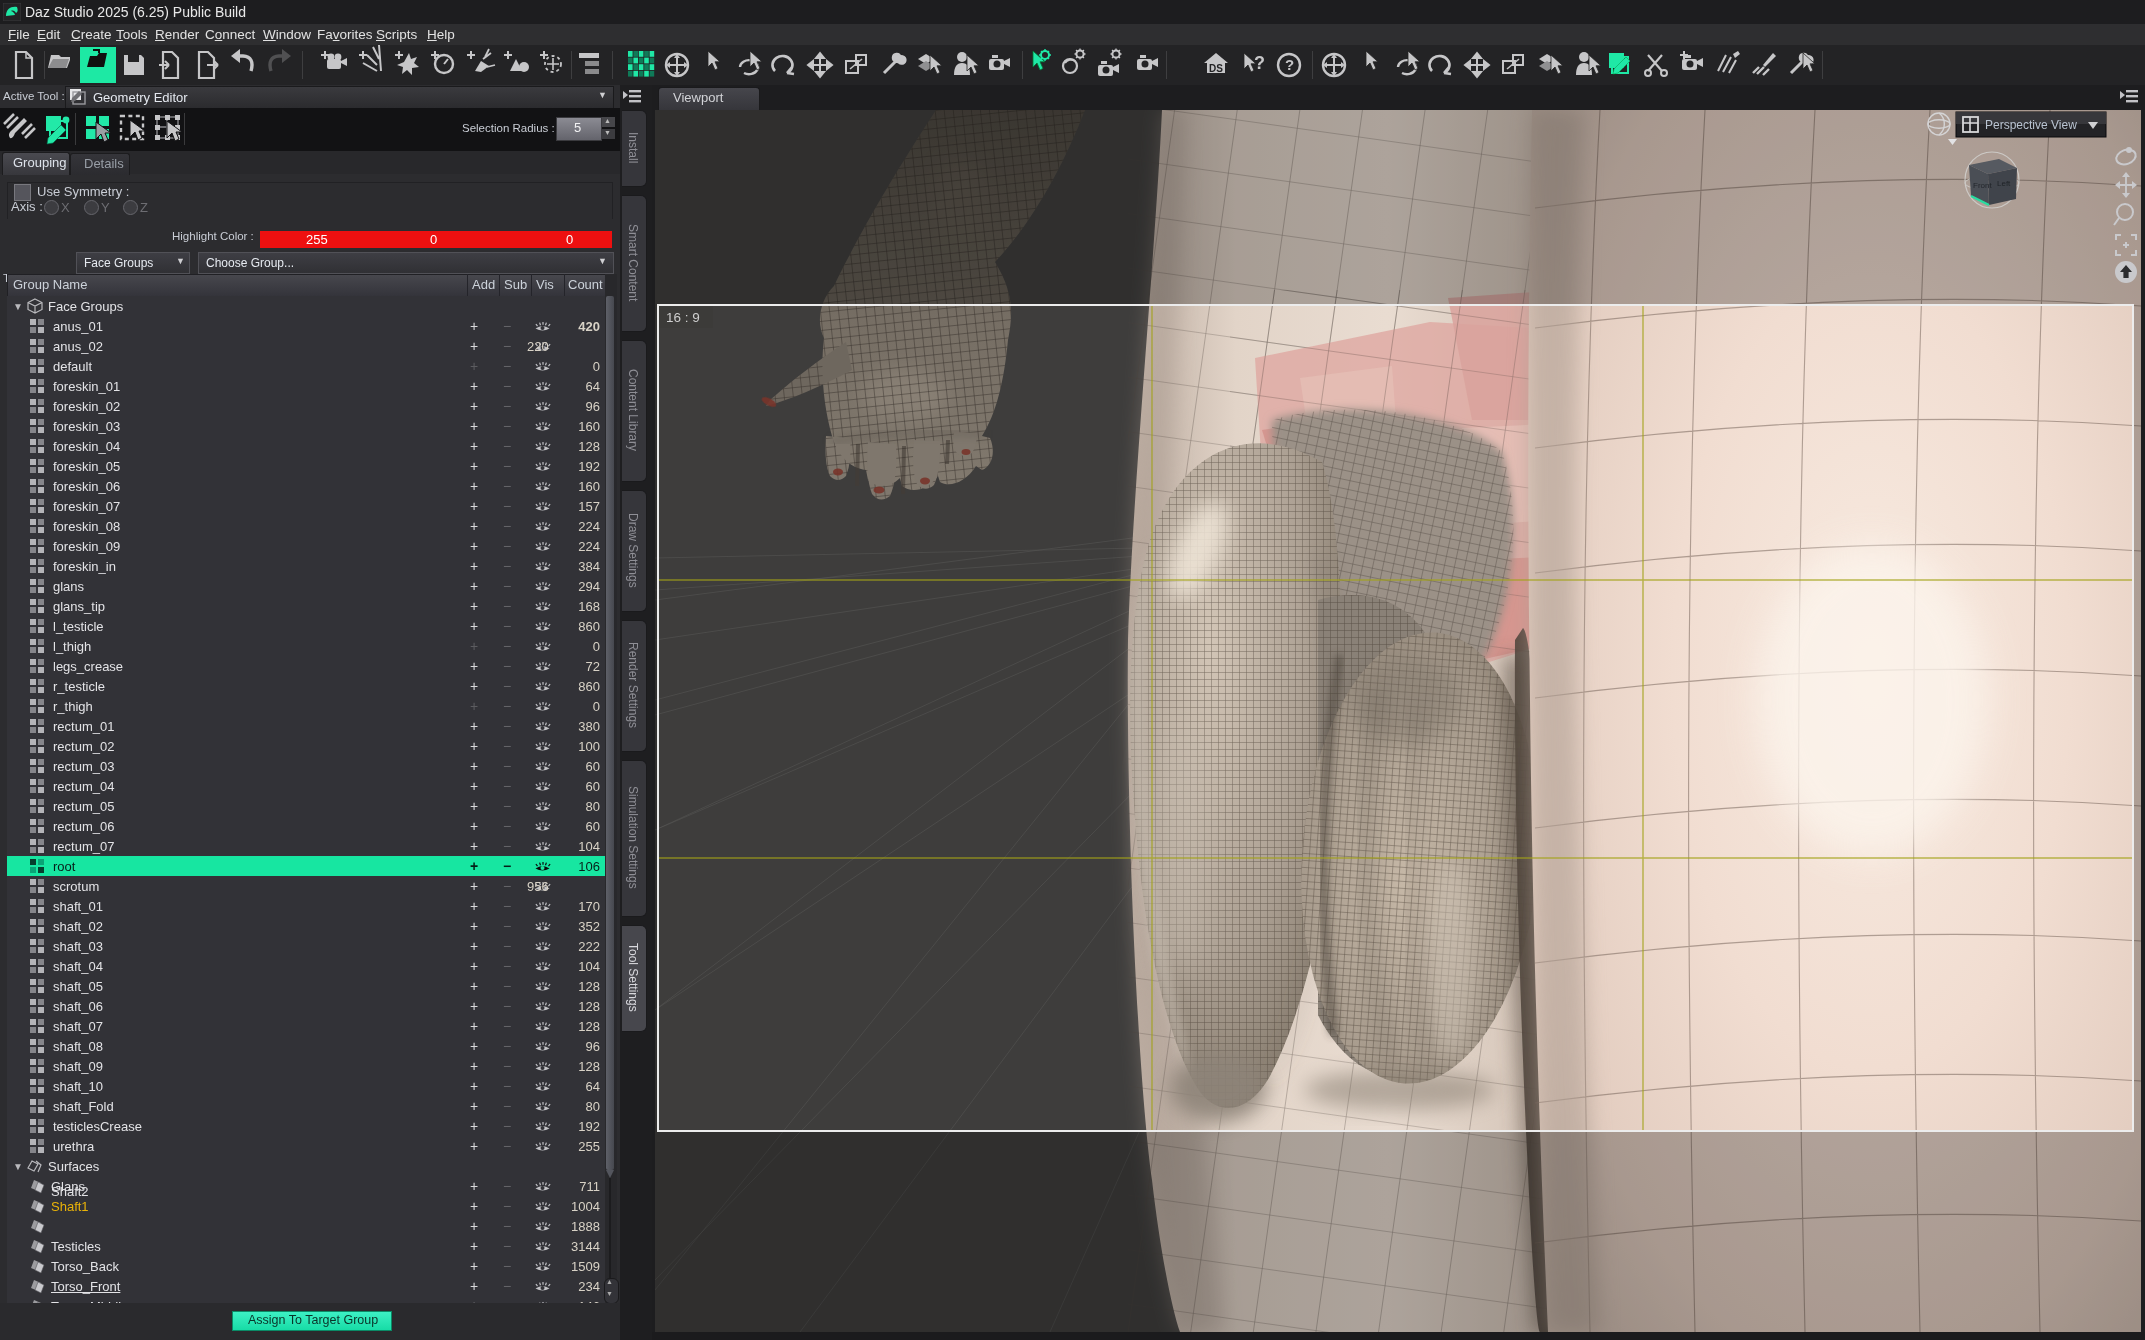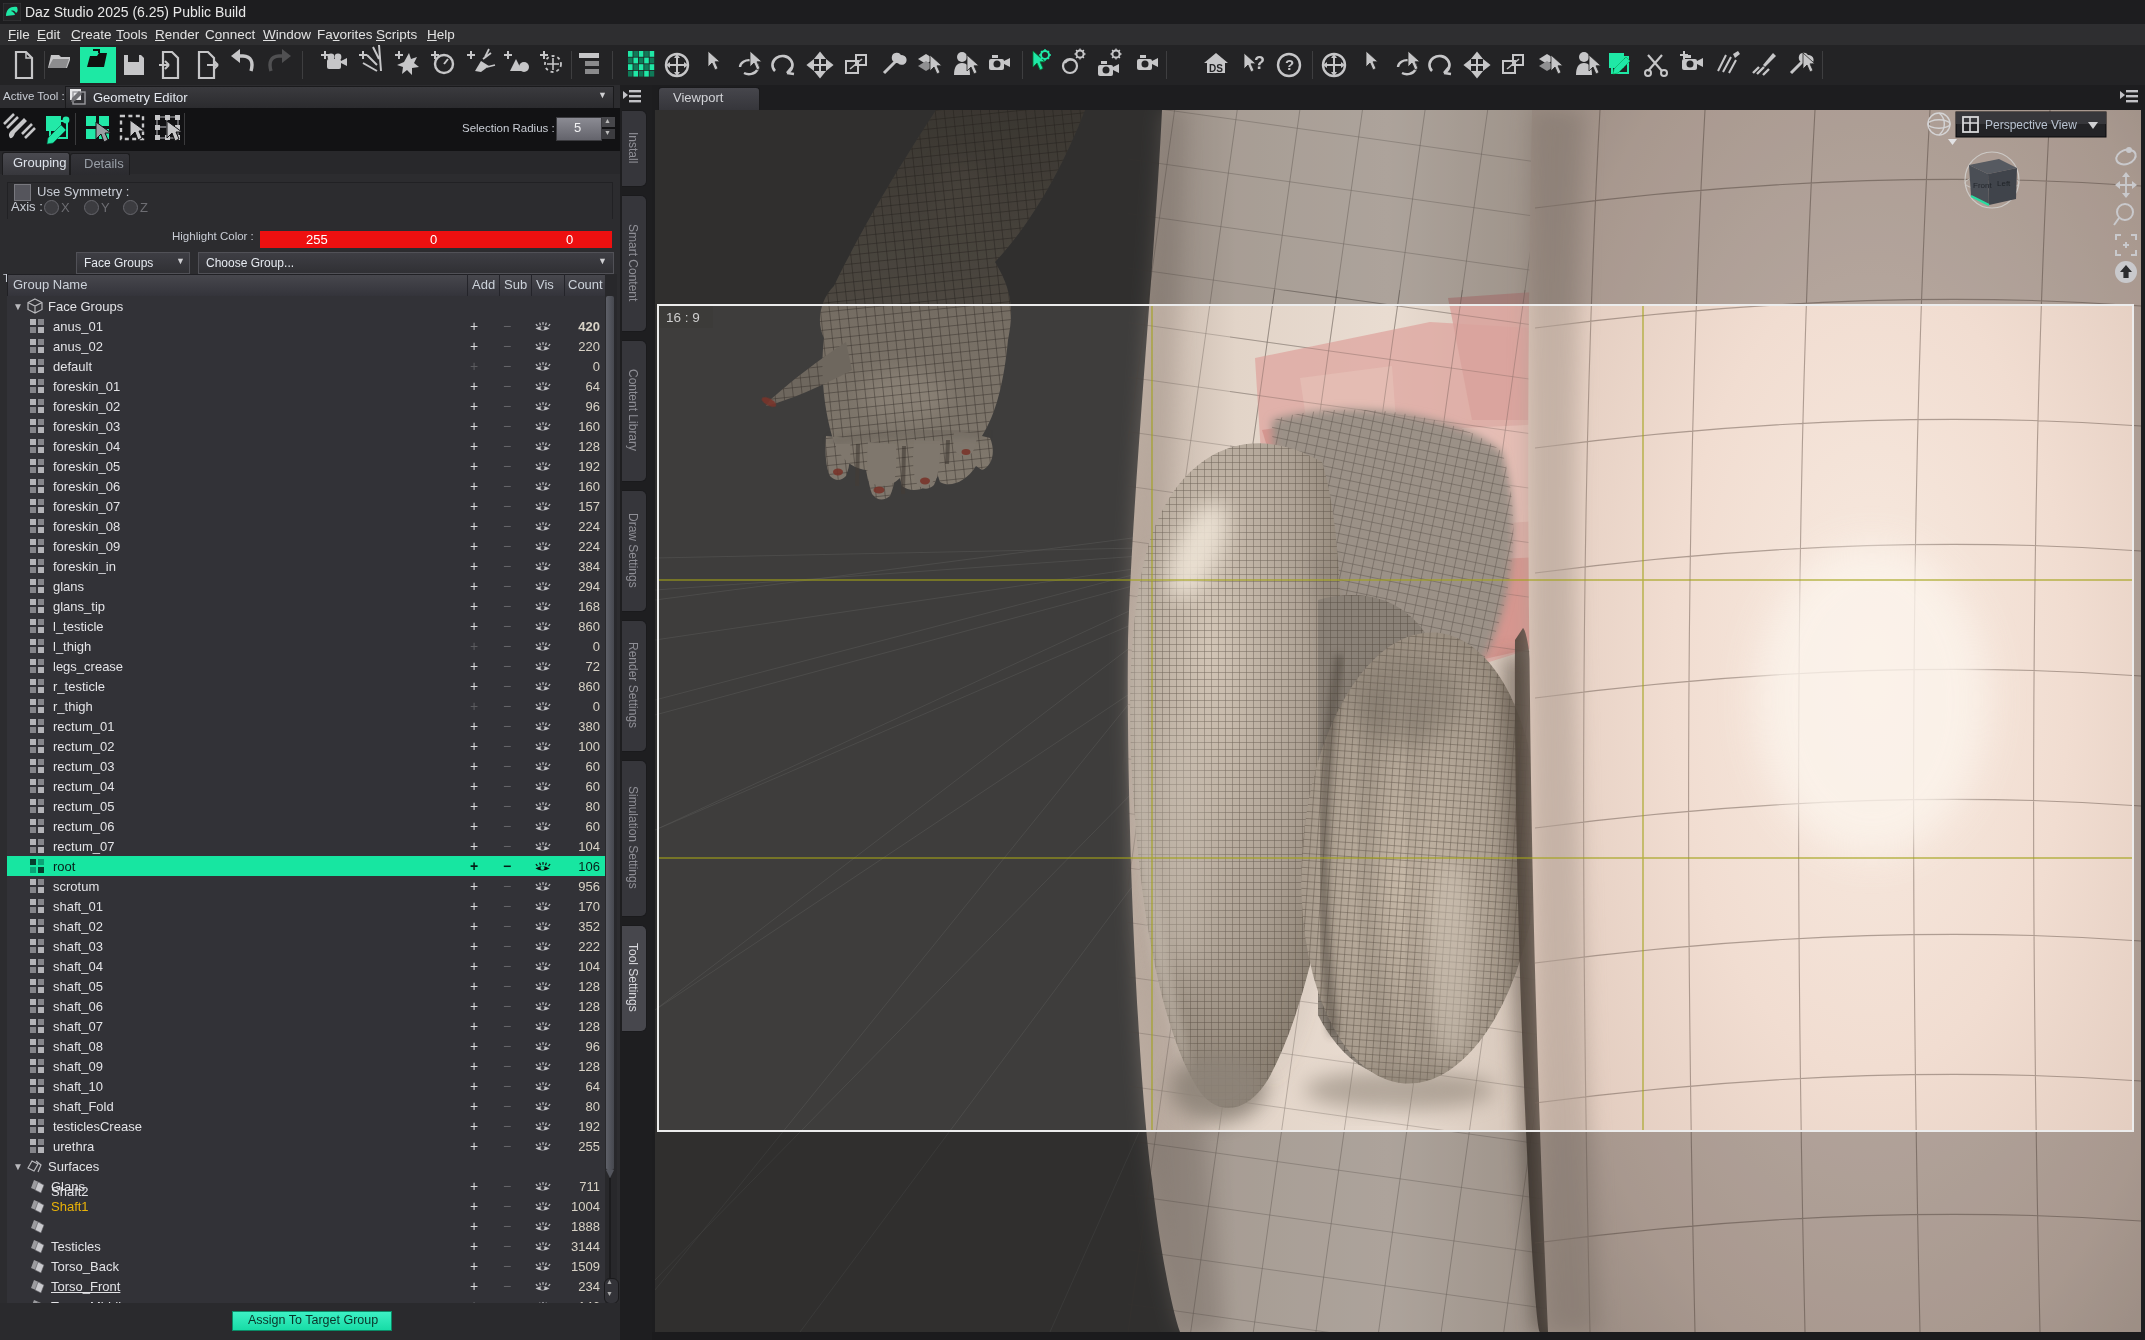--- a/index.html
+++ b/index.html
@@ -422,21 +422,21 @@
         <rect x="8" y="8" width="6" height="6" fill="#b4b4b8"></rect>
       </svg>
 <div class="tx" style="left:46px;top:43px;font-size:13px;color:#e3e3e6;">anus_02</div>
 <div class="tx" style="left:461px;top:42px;width:12px;text-align:center;font-size:14px;color:#d8d8da;">+</div>
 <div class="tx" style="left:494px;top:42px;width:12px;text-align:center;font-size:14px;color:#66666a;">−</div>
 <svg class="abs" style="left:527px;top:44px;" width="17" height="13" viewBox="0 0 17 13">
         <path d="M1.5,8.5 Q8.5,3.5 15.5,8.5 Q8.5,12.5 1.5,8.5 z" fill="#c2c2c6"></path>
         <path d="M3.5,6.2 l-1.6,-2.2 M6.5,5.2 l-0.9,-2.6 M9,4.8 l0,-2.8 M11.5,5.2 l0.9,-2.6 M14.5,6.2 l1.6,-2.2" stroke="#c2c2c6" stroke-width="1.2" fill="none"></path>
         <circle cx="8.5" cy="8" r="2" fill="#323237"></circle>
       </svg>
-<div class="tx" style="left:520px;top:43px;width:73px;text-align:right;font-size:13px;color:#d8d2c6;">220</div>
+<div class="tx" style="left:520px;top:43px;width:73px;font-size:13px;color:#d8d2c6;">220</div>
 <svg class="abs" style="left:23px;top:63px;" width="15" height="15">
         <rect x="0" y="0" width="6" height="6" fill="#b4b4b8"></rect>
         <rect x="8" y="0" width="6" height="6" fill="#85858a"></rect>
         <rect x="0" y="8" width="6" height="6" fill="#85858a"></rect>
         <rect x="8" y="8" width="6" height="6" fill="#b4b4b8"></rect>
       </svg>
 <div class="tx" style="left:46px;top:63px;font-size:13px;color:#e3e3e6;">default</div>
 <div class="tx" style="left:461px;top:62px;width:12px;text-align:center;font-size:14px;color:#5c5c60;">+</div>
 <div class="tx" style="left:494px;top:62px;width:12px;text-align:center;font-size:14px;color:#66666a;">−</div>
 <svg class="abs" style="left:527px;top:64px;" width="17" height="13" viewBox="0 0 17 13">
@@ -828,21 +828,21 @@
         <rect x="8" y="8" width="6" height="6" fill="#b4b4b8"></rect>
       </svg>
 <div class="tx" style="left:46px;top:583px;font-size:13px;color:#e3e3e6;">scrotum</div>
 <div class="tx" style="left:461px;top:582px;width:12px;text-align:center;font-size:14px;color:#d8d8da;">+</div>
 <div class="tx" style="left:494px;top:582px;width:12px;text-align:center;font-size:14px;color:#66666a;">−</div>
 <svg class="abs" style="left:527px;top:584px;" width="17" height="13" viewBox="0 0 17 13">
         <path d="M1.5,8.5 Q8.5,3.5 15.5,8.5 Q8.5,12.5 1.5,8.5 z" fill="#c2c2c6"></path>
         <path d="M3.5,6.2 l-1.6,-2.2 M6.5,5.2 l-0.9,-2.6 M9,4.8 l0,-2.8 M11.5,5.2 l0.9,-2.6 M14.5,6.2 l1.6,-2.2" stroke="#c2c2c6" stroke-width="1.2" fill="none"></path>
         <circle cx="8.5" cy="8" r="2" fill="#323237"></circle>
       </svg>
-<div class="tx" style="left:520px;top:583px;width:73px;text-align:right;font-size:13px;color:#d8d2c6;">956</div>
+<div class="tx" style="left:520px;top:583px;width:73px;font-size:13px;color:#d8d2c6;">956</div>
 <svg class="abs" style="left:23px;top:603px;" width="15" height="15">
         <rect x="0" y="0" width="6" height="6" fill="#b4b4b8"></rect>
         <rect x="8" y="0" width="6" height="6" fill="#85858a"></rect>
         <rect x="0" y="8" width="6" height="6" fill="#85858a"></rect>
         <rect x="8" y="8" width="6" height="6" fill="#b4b4b8"></rect>
       </svg>
 <div class="tx" style="left:46px;top:603px;font-size:13px;color:#e3e3e6;">shaft_01</div>
 <div class="tx" style="left:461px;top:602px;width:12px;text-align:center;font-size:14px;color:#d8d8da;">+</div>
 <div class="tx" style="left:494px;top:602px;width:12px;text-align:center;font-size:14px;color:#66666a;">−</div>
 <svg class="abs" style="left:527px;top:604px;" width="17" height="13" viewBox="0 0 17 13">

